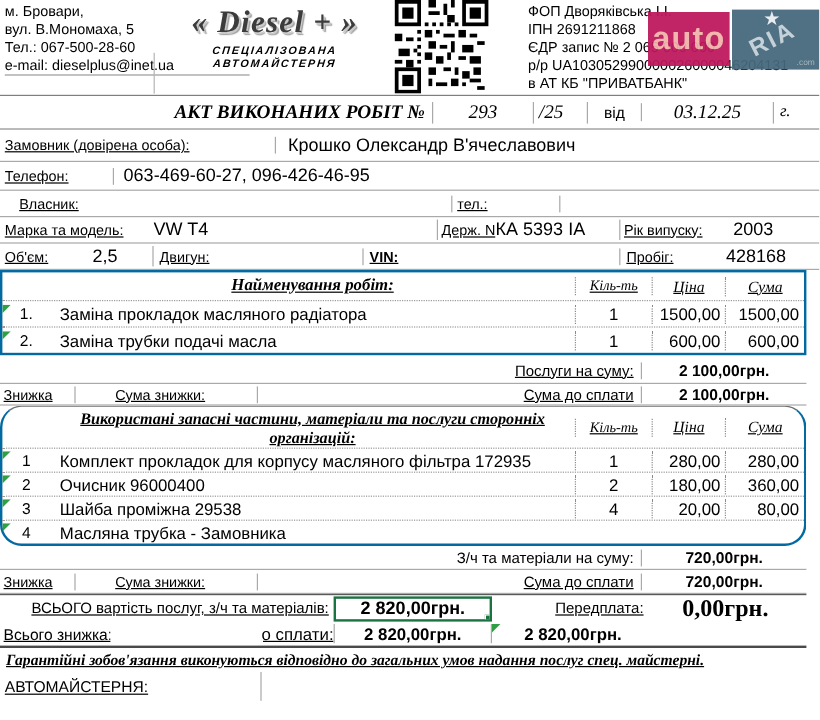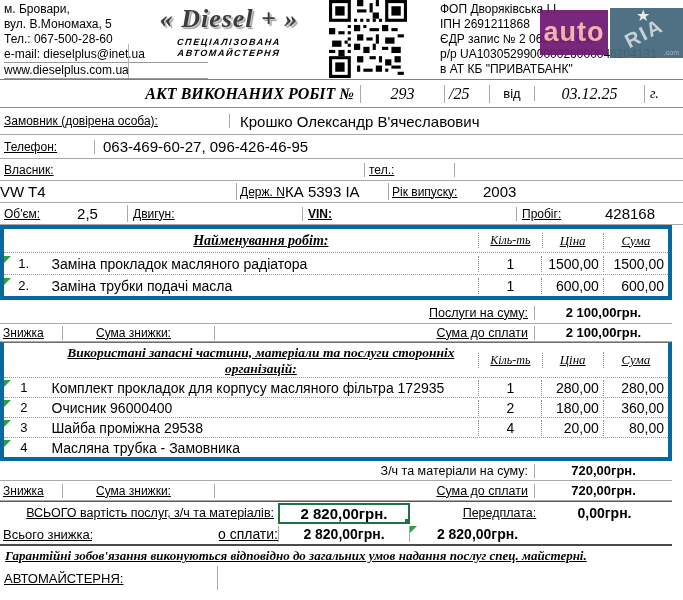--- a/index.html
+++ b/index.html
@@ -27,52 +27,51 @@
   .vline-logo{position:absolute;left:128px;top:44px;width:1px;height:34px;background:#b5b5b5;}
   .logo{position:absolute;left:133px;top:4px;width:192px;text-align:center;}
   .logo-title{font-family:"Liberation Serif",serif;font-weight:bold;font-style:italic;font-size:26px;
               color:#3c3c3c;letter-spacing:1px;text-shadow:1px 1px 0 #c9c9c9,2px 2px 1px #9b9b9b;}
   .logo-sub{font-size:9px;font-weight:bold;font-style:italic;letter-spacing:1.6px;line-height:11px;
             margin-top:3px;transform:skewX(-6deg);}
   .qr{position:absolute;left:328px;top:0;}
   .company{position:absolute;left:440px;top:2px;font-size:12px;}
   .company div{height:15px;line-height:15px;}
   
-  .wm-auto{position:absolute;left:540px;top:10px;width:68px;height:45px;background:#701a75;opacity:.94;
+  .wm-auto{position:absolute;left:540px;top:10px;width:68px;height:45px;background:#be185d;opacity:.94;
            display:flex;align-items:center;justify-content:center;z-index:5;}
   .wm-auto span{font-size:27px;font-weight:bold;color:#f1b2a9;letter-spacing:1px;}
   .wm-ria{position:absolute;left:610px;top:8px;width:73px;height:50px;background:#46687c;opacity:.94;z-index:5;overflow:hidden;}
   .wm-star{position:absolute;left:26px;top:-2px;font-size:16px;color:#e7edf0;}
   .wm-riatext{position:absolute;left:14px;top:14px;font-size:20px;font-weight:bold;color:rgba(205,216,221,.92);
               transform:rotate(-27deg);letter-spacing:2px;}
   .wm-com{position:absolute;right:4px;bottom:2px;font-size:7px;color:#9db1ba;}
   
   .title-row{height:29px;border-top:1px solid #7e7e7e;border-bottom:1px solid #8e8e8e;}
   .title-main{font-size:16px;}
   
-  .tbl{border:4px solid #0369a1;box-sizing:border-box;}
+  .tbl{border:2px solid #0369a1;box-sizing:border-box;}
   .trow{border-top:1px dotted #9a9a9a;}
   .err-tri{position:absolute;left:0;top:0;width:0;height:0;border-top:7px solid #2f9e44;border-right:7px solid transparent;}
   .sel{border:2px solid #1a7340 !important;}
   .handle{position:absolute;right:-4px;bottom:-4px;width:6px;height:6px;background:#1a7340;border:1px solid #fff;z-index:3;}
   .tri-abs{position:absolute;width:0;height:0;border-top:7px solid #2f9e44;border-right:7px solid transparent;z-index:4;}
   .thick-bb{border-bottom:2px solid #4a4a4a;}
 </style>
 </head>
 <body>
 
 <div class="page">
 
   <div class="header">
     <div class="contact">
       <div>м. Бровари,</div>
       <div>вул. В.Мономаха, 5</div>
       <div>Тел.: 067-500-28-60</div>
       <div>e-mail: dieselplus@inet.ua</div>
-      <div>www.dieselplus.com.ua</div>
     </div>
     <div class="vline-logo"></div>
     <div class="logo">
       <div class="logo-title">« Diesel + »</div>
       <div class="logo-sub">СПЕЦІАЛІЗОВАНА</div>
       <div class="logo-sub" style="margin-top:0;">АВТОМАЙСТЕРНЯ</div>
     </div>
     <svg class="qr" width="80" height="78" viewBox="0 0 25 25">
       <rect x="0" y="0" width="25" height="25" fill="#fff"></rect>
       <g fill="#000">
@@ -187,31 +186,34 @@
 
   <div class="row bb" style="height:24px;">
     <div class="cell br" style="width:95px;padding-left:4px;">
       <span class="lbl">Телефон:</span>
     </div>
     <div class="cell" style="padding-left:8px;flex:1;">
       <span class="val" style="font-size:15px;">063-469-60-27, 096-426-46-95</span>
     </div>
   </div>
 
-  <div class="row bb" style="height:22px;">
+  <div class="row bb" style="height:22px;padding-left:12px;">
     <div class="cell br" style="width:365px;padding-left:4px;">
       <span class="lbl">Власник:</span>
     </div>
     <div class="cell br" style="width:90px;padding-left:4px;">
       <span class="lbl">тел.:</span>
     </div>
     <div class="cell" style="flex:1;"></div>
   </div>
 
   <div class="row bb" style="height:22px;">
+    <div class="cell" style="width:128px;padding-left:4px;">
+      <span class="lbl">Марка та модель:</span>
+    </div>
     <div class="cell br" style="width:237px;">
       <span class="val" style="font-size:15px;">VW T4</span>
     </div>
     <div class="cell" style="width:48px;padding-left:3px;">
       <span class="lbl">Держ. N</span>
     </div>
     <div class="cell br" style="width:104px;">
       <span class="val" style="font-size:15px;">КА 5393 ІА</span>
     </div>
     <div class="cell" style="width:80px;padding-left:3px;">
@@ -317,21 +319,21 @@
     <div class="cell br" style="width:65px;"></div>
     <div class="cell br" style="width:72px;"></div>
     <div class="cell right br" style="width:183px;padding-right:6px;">
       <span class="lbl" style="font-size:12.5px;">Сума до сплати</span>
     </div>
     <div class="cell center" style="width:137px;">
       <span class="money">2 100,00грн.</span>
     </div>
   </div>
 
-  <div class="tbl" style="width:672px;border-top:1px solid #6f6f6f;">
+  <div class="tbl" style="width:672px;border-top:1px solid #6f6f6f;border-radius:18px;">
     <div class="row" style="height:34px;">
       <div class="cell" style="width:40px;"></div>
       <div class="cell center" style="width:440px;flex-direction:column;justify-content:center;">
         <span class="serifbi u" style="font-size:13.5px;line-height:16px;">Використані запасні частини, матеріали та послуги сторонніх</span>
         <span class="serifbi u" style="font-size:13.5px;line-height:15px;">організацій:</span>
       </div>
       <div class="cell center brd" style="width:65px;border-left:1px dotted #8a8a8a;">
         <span class="serifi u" style="font-size:12px;">Кіль-ть</span>
       </div>
       <div class="cell center brd" style="width:62px;">
@@ -448,21 +450,21 @@
     </div>
     <div class="cell center sel" style="width:132px;">
       <span class="b" style="font-size:15px;">2 820,00грн.</span>
       <span class="handle"></span>
     </div>
     <div class="cell" style="width:52px;"></div>
     <div class="cell center" style="width:75px;">
       <span class="lbl" style="font-size:12.5px;">Передплата:</span>
     </div>
     <div class="cell center" style="width:135px;">
-      <span class="b" style="font-size:14px;">0,00грн.</span>
+      <span class="b" style="font-size:20px;font-family:Liberation Serif, serif;">0,00грн.</span>
     </div>
   </div>
 
   <div class="row thick-bb" style="height:22px;width:672px;">
     <div class="cell" style="width:92px;padding-left:3px;">
       <span class="lbl" style="font-size:13px;">Всього знижка:</span>
     </div>
     <div class="cell br" style="width:126px;"></div>
     <div class="cell right" style="width:60px;">
       <span class="lbl" style="font-size:14px;">До сплати:</span>

